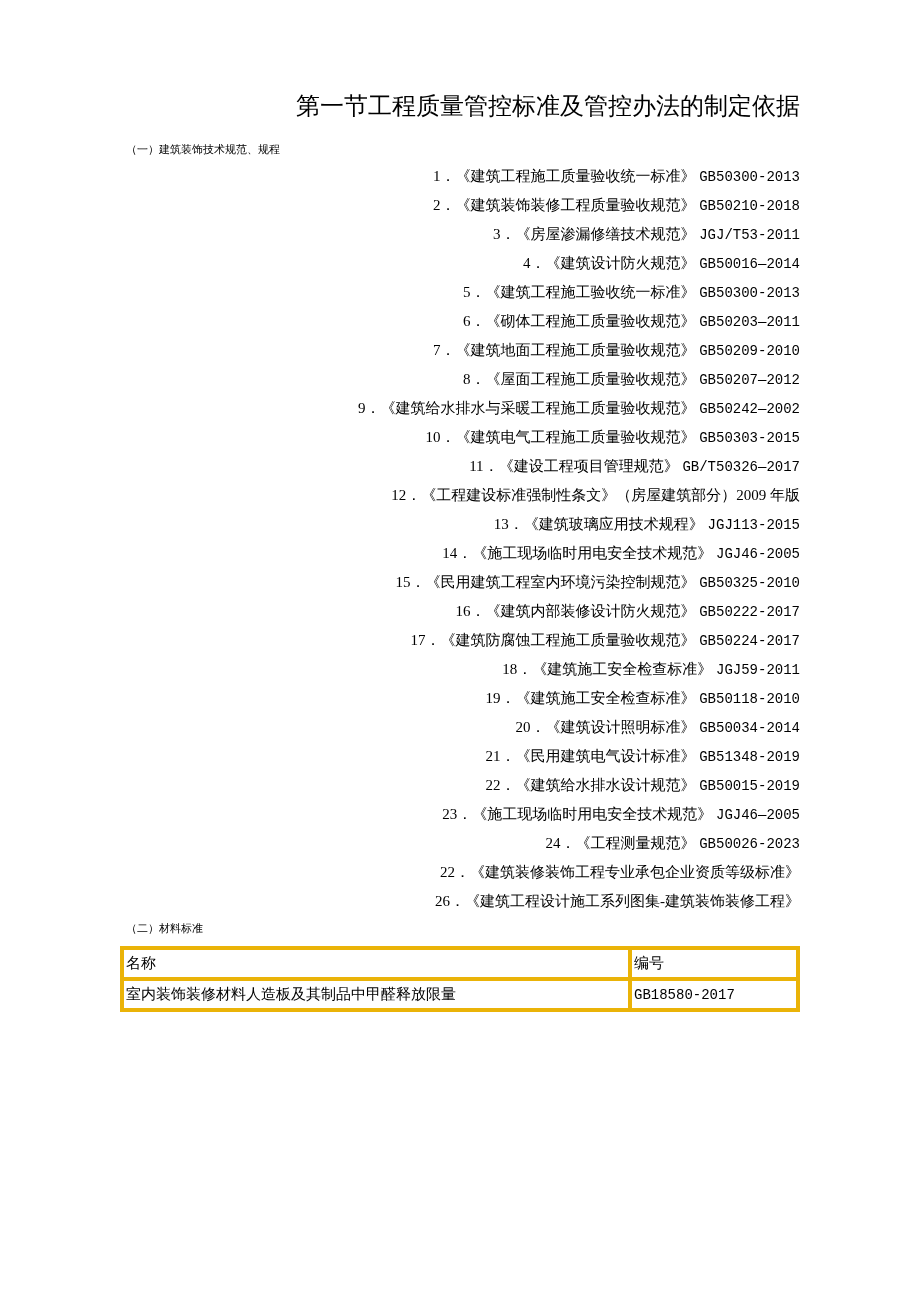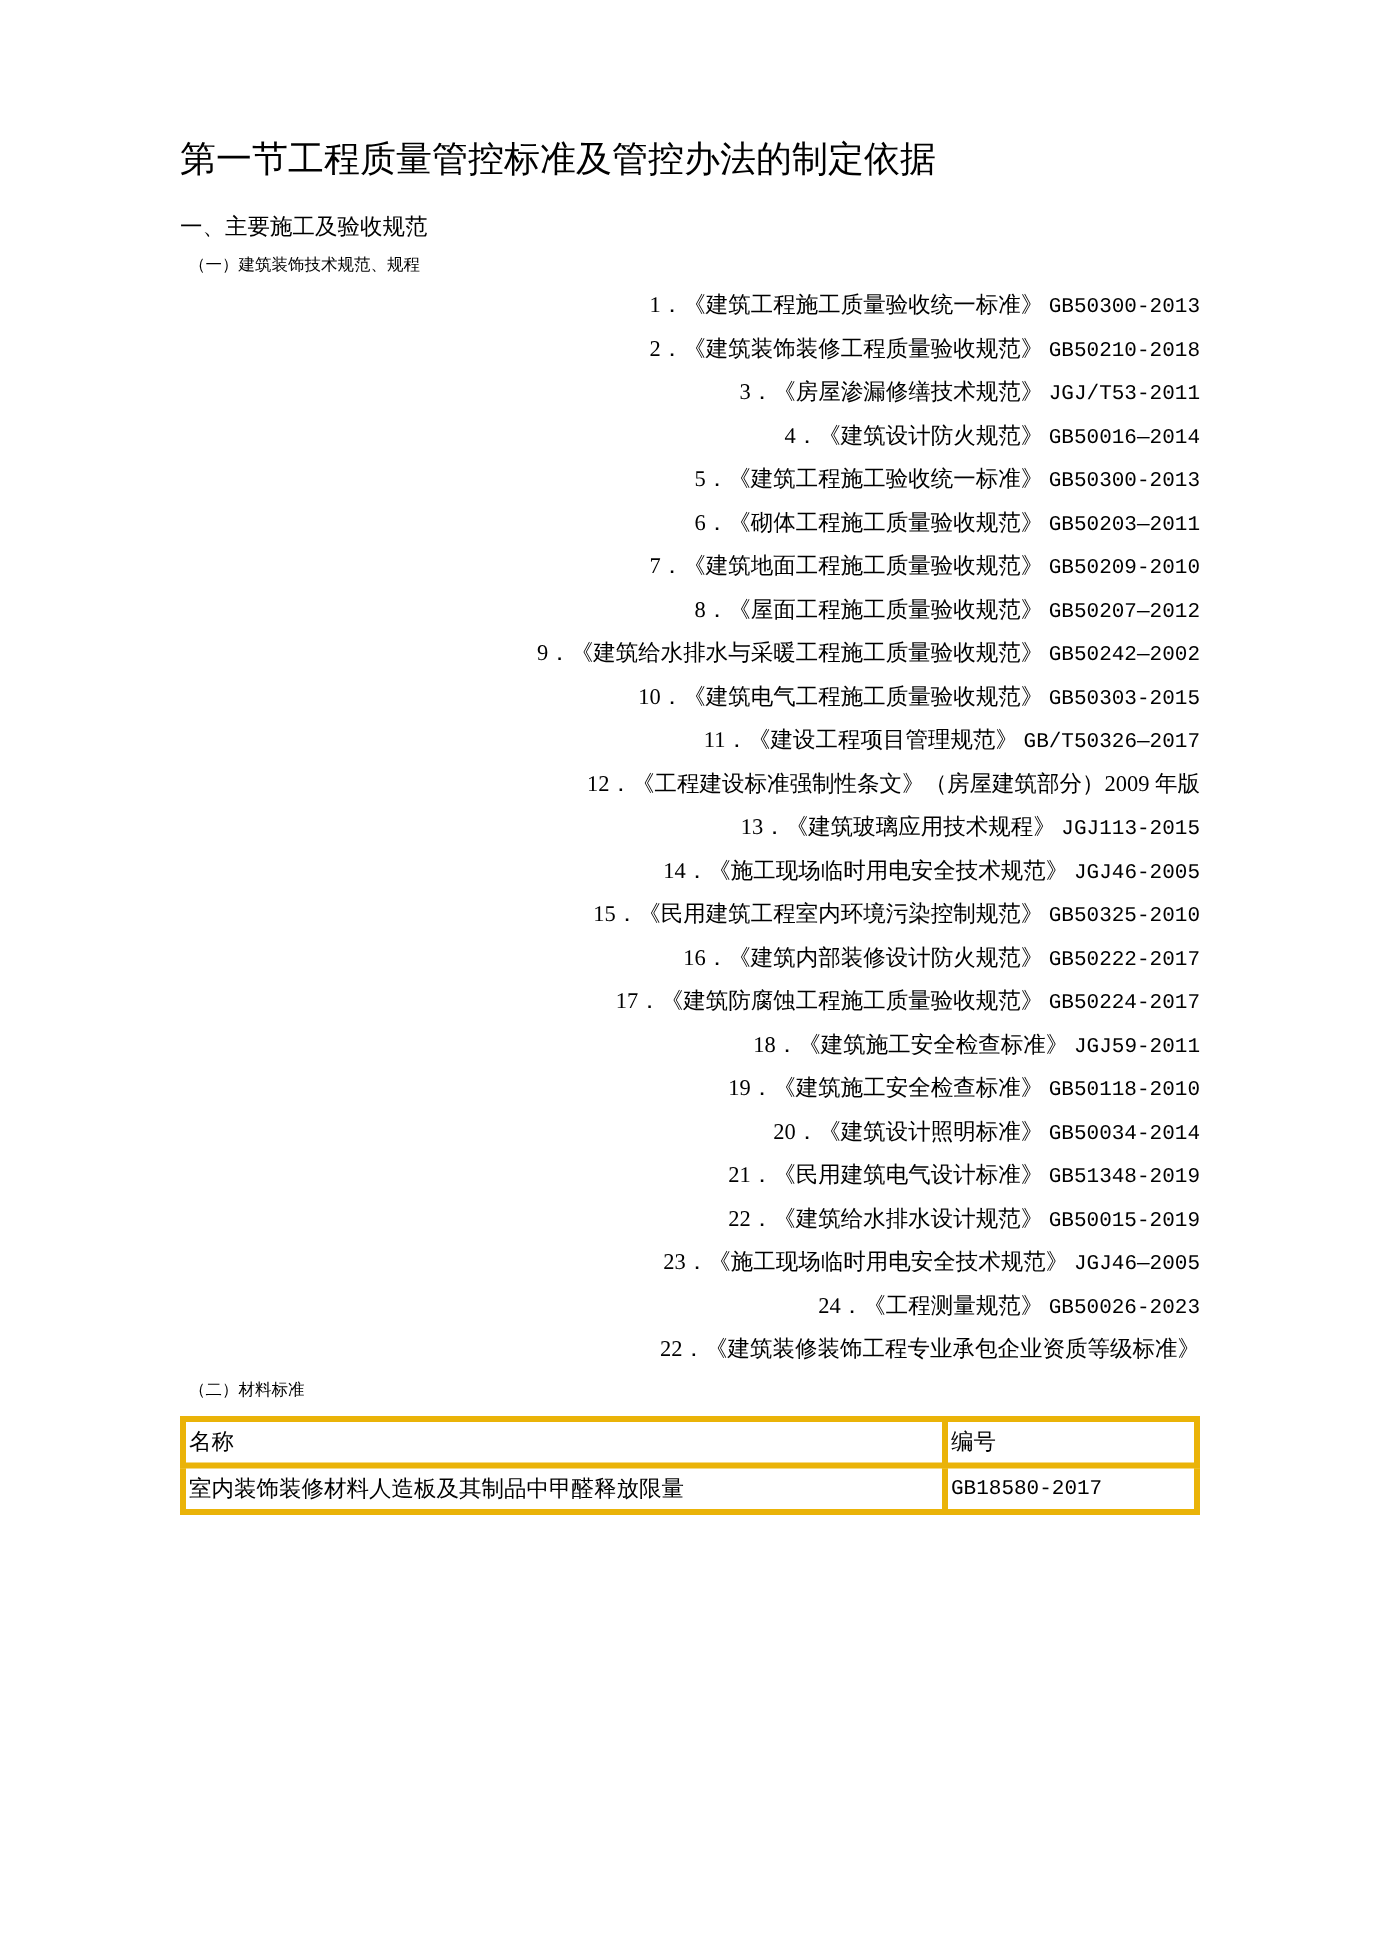--- a/index.html
+++ b/index.html
@@ -9,21 +9,21 @@
     width: 920px;
     font-family: "SimSun", "宋体", serif;
     color: #000000;
   }
   .page {
     padding: 90px 120px 60px 120px;
     box-sizing: border-box;
   }
   .title {
     font-size: 24px;
-    text-align: left;
+    text-align: right;
     margin-bottom: 20px;
     font-family: "SimSun", "宋体", serif;
   }
   .h1 {
     font-size: 15px;
     margin: 6px 0;
   }
   .h2 {
     font-size: 11px;
     margin: 8px 0 8px 6px;
@@ -64,21 +64,20 @@
     font-size: 14px;
   }
 </style>
 </head>
 <body>
 
 <div class="page">
 
   <div class="title">第一节工程质量管控标准及管控办法的制定依据</div>
 
-  <div class="h1">一、主要施工及验收规范</div>
 
   <div class="h2">（一）建筑装饰技术规范、规程</div>
 
   <div class="list" id="std-list">
       <div class="list-item"><span class="num">1</span><span>．</span><span>《建筑工程施工质量验收统一标准》</span> <span class="code">GB50300-2013</span></div>
       <div class="list-item"><span class="num">2</span><span>．</span><span>《建筑装饰装修工程质量验收规范》</span> <span class="code">GB50210-2018</span></div>
       <div class="list-item"><span class="num">3</span><span>．</span><span>《房屋渗漏修缮技术规范》</span> <span class="code">JGJ/T53-2011</span></div>
       <div class="list-item"><span class="num">4</span><span>．</span><span>《建筑设计防火规范》</span> <span class="code">GB50016—2014</span></div>
       <div class="list-item"><span class="num">5</span><span>．</span><span>《建筑工程施工验收统一标准》</span> <span class="code">GB50300-2013</span></div>
       <div class="list-item"><span class="num">6</span><span>．</span><span>《砌体工程施工质量验收规范》</span> <span class="code">GB50203—2011</span></div>
@@ -94,20 +93,21 @@
       <div class="list-item"><span class="num">16</span><span>．</span><span>《建筑内部装修设计防火规范》</span> <span class="code">GB50222-2017</span></div>
       <div class="list-item"><span class="num">17</span><span>．</span><span>《建筑防腐蚀工程施工质量验收规范》</span> <span class="code">GB50224-2017</span></div>
       <div class="list-item"><span class="num">18</span><span>．</span><span>《建筑施工安全检查标准》</span> <span class="code">JGJ59-2011</span></div>
       <div class="list-item"><span class="num">19</span><span>．</span><span>《建筑施工安全检查标准》</span> <span class="code">GB50118-2010</span></div>
       <div class="list-item"><span class="num">20</span><span>．</span><span>《建筑设计照明标准》</span> <span class="code">GB50034-2014</span></div>
       <div class="list-item"><span class="num">21</span><span>．</span><span>《民用建筑电气设计标准》</span> <span class="code">GB51348-2019</span></div>
       <div class="list-item"><span class="num">22</span><span>．</span><span>《建筑给水排水设计规范》</span> <span class="code">GB50015-2019</span></div>
       <div class="list-item"><span class="num">23</span><span>．</span><span>《施工现场临时用电安全技术规范》</span> <span class="code">JGJ46—2005</span></div>
       <div class="list-item"><span class="num">24</span><span>．</span><span>《工程测量规范》</span> <span class="code">GB50026-2023</span></div>
       <div class="list-item"><span class="num">22</span><span>．</span><span>《建筑装修装饰工程专业承包企业资质等级标准》</span></div>
+      <div class="list-item"><span class="num">26</span><span>．</span><span>《建筑工程设计施工系列图集-建筑装饰装修工程》</span></div>
     </div>
 
   <div class="h2">（二）材料标准</div>
 
   <table class="material">
     <thead>
       <tr>
         <th>名称</th>
         <th style="width:160px;">编号</th>
       </tr>

